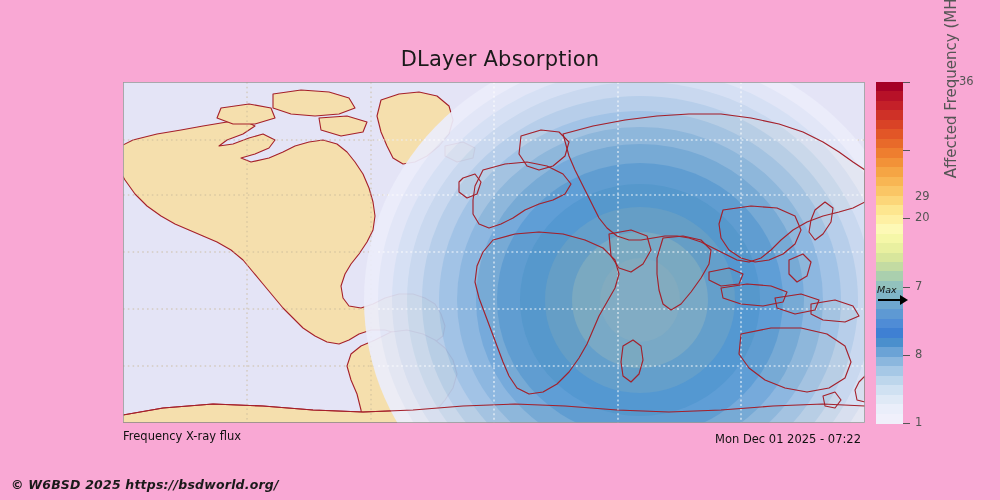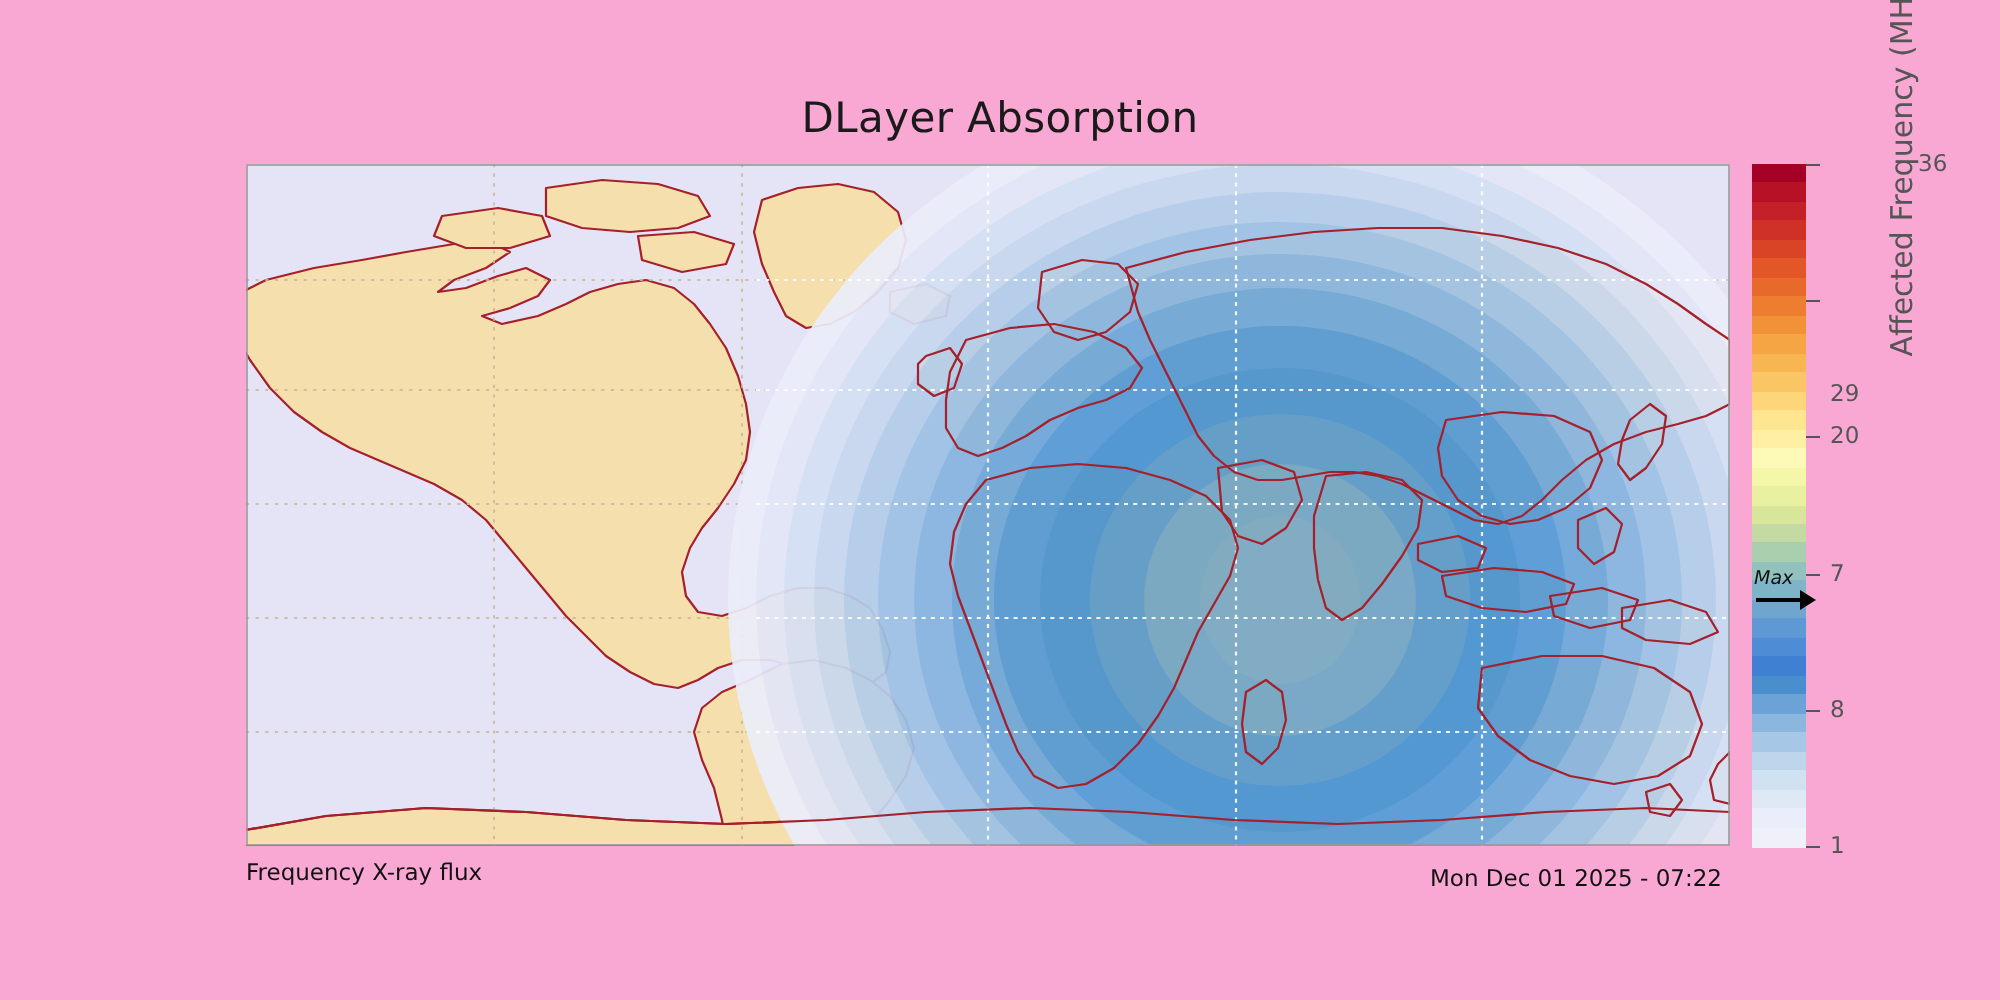--- a/index.html
+++ b/index.html
@@ -403,14 +403,15 @@
       <span class="cb-max-arrow"></span>
     </div>
   </div>
   <div class="cb-axis-label-pos">Affected Frequency (MHz)</div>
 
   <div class="note-left">
     <div>Frequency X-ray flux</div>
   </div>
   <div class="note-right">Mon Dec 01 2025 - 07:22</div>
 
+  <div class="footer">© W6BSD 2025 https://bsdworld.org/</div>
 
 </div>
 
 </body></html>

